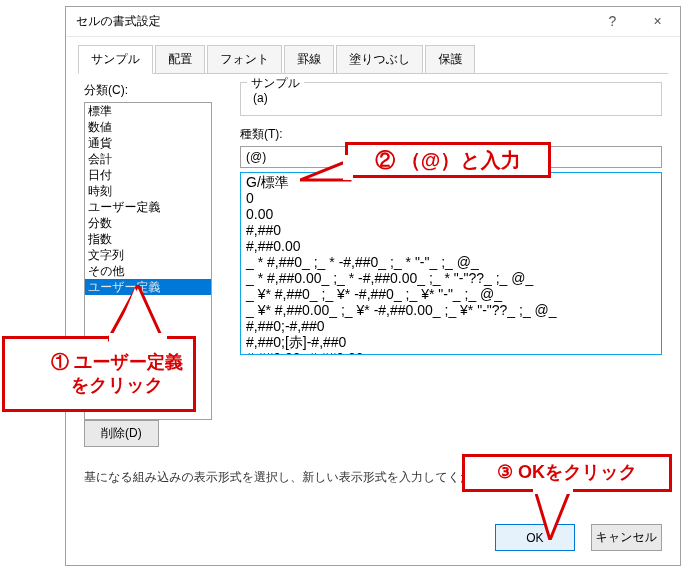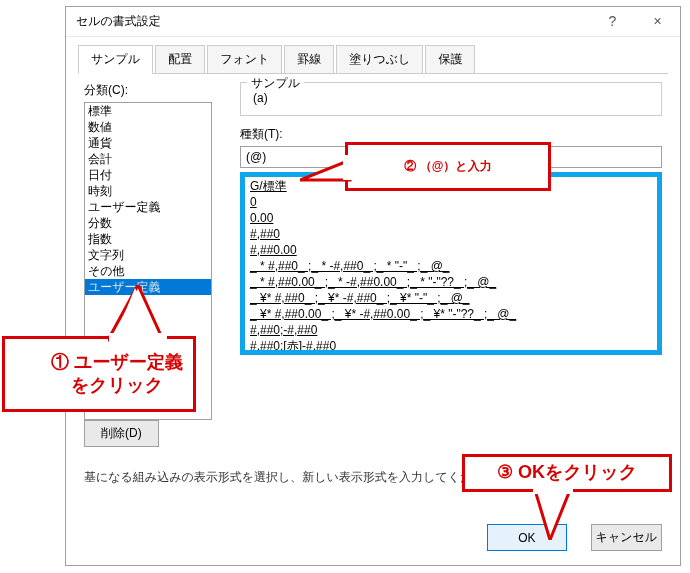--- a/index.html
+++ b/index.html
@@ -102,26 +102,25 @@
     .sample-value { padding: 2px 4px; font-size: 12px; }
     .type-input {
       width: 100%;
       border: 1px solid #a0a0a0;
       padding: 3px 5px;
       font-size: 12px;
       font-family: inherit;
       margin-bottom: 4px;
     }
     .format-list {
-      border: 5px solid #0ea5e9;
+      border: 1px solid #0ea5e9;
       height: 183px;
       overflow-y: scroll;
-      font-size: 12px;
+      font-size: 14px;
       padding: 1px;
-      text-decoration: underline;
     }
     .format-list .fitem {
       padding: 0 4px;
       line-height: 16px;
       white-space: nowrap;
     }
     .btn-row {
       display: flex;
       justify-content: flex-start;
       padding-right: 18px;
@@ -138,21 +137,21 @@
     .instruction {
       padding: 10px 18px;
       font-size: 12px;
       color: #333;
     }
     .dialog-buttons {
       position: absolute;
       bottom: 14px;
       right: 18px;
       display: flex;
-      gap: 24px;
+      gap: 16px;
     }
     .dialog-buttons .btn.ok {
       border: 1px solid #0078d7;
       background: #e5f1fb;
       padding: 4px 30px;
     }
     .dialog-buttons .btn.cancel {
       padding: 4px 4px;
     }
     
@@ -162,21 +161,21 @@
       background: #fff;
       color: #d80000;
       font-weight: bold;
       text-align: center;
       display: flex;
       align-items: center;
       justify-content: center;
       line-height: 1.3;
     }
     .callout1 { left: 2px; top: 336px; width: 194px; height: 76px; font-size: 18px; }
-    .callout2 { left: 345px; top: 142px; width: 206px; height: 49px; font-size: 12px; }
+    .callout2 { left: 345px; top: 142px; width: 206px; height: 36px; font-size: 20px; }
     .callout3 { left: 462px; top: 454px; width: 210px; height: 38px; font-size: 18px; }
     .pointer-shape { position: absolute; }
   </style>
 </head>
 <body>
 
 <div class="dialog">
   <div class="titlebar">
     <span class="title">セルの書式設定</span>
     <div class="ctrls">

